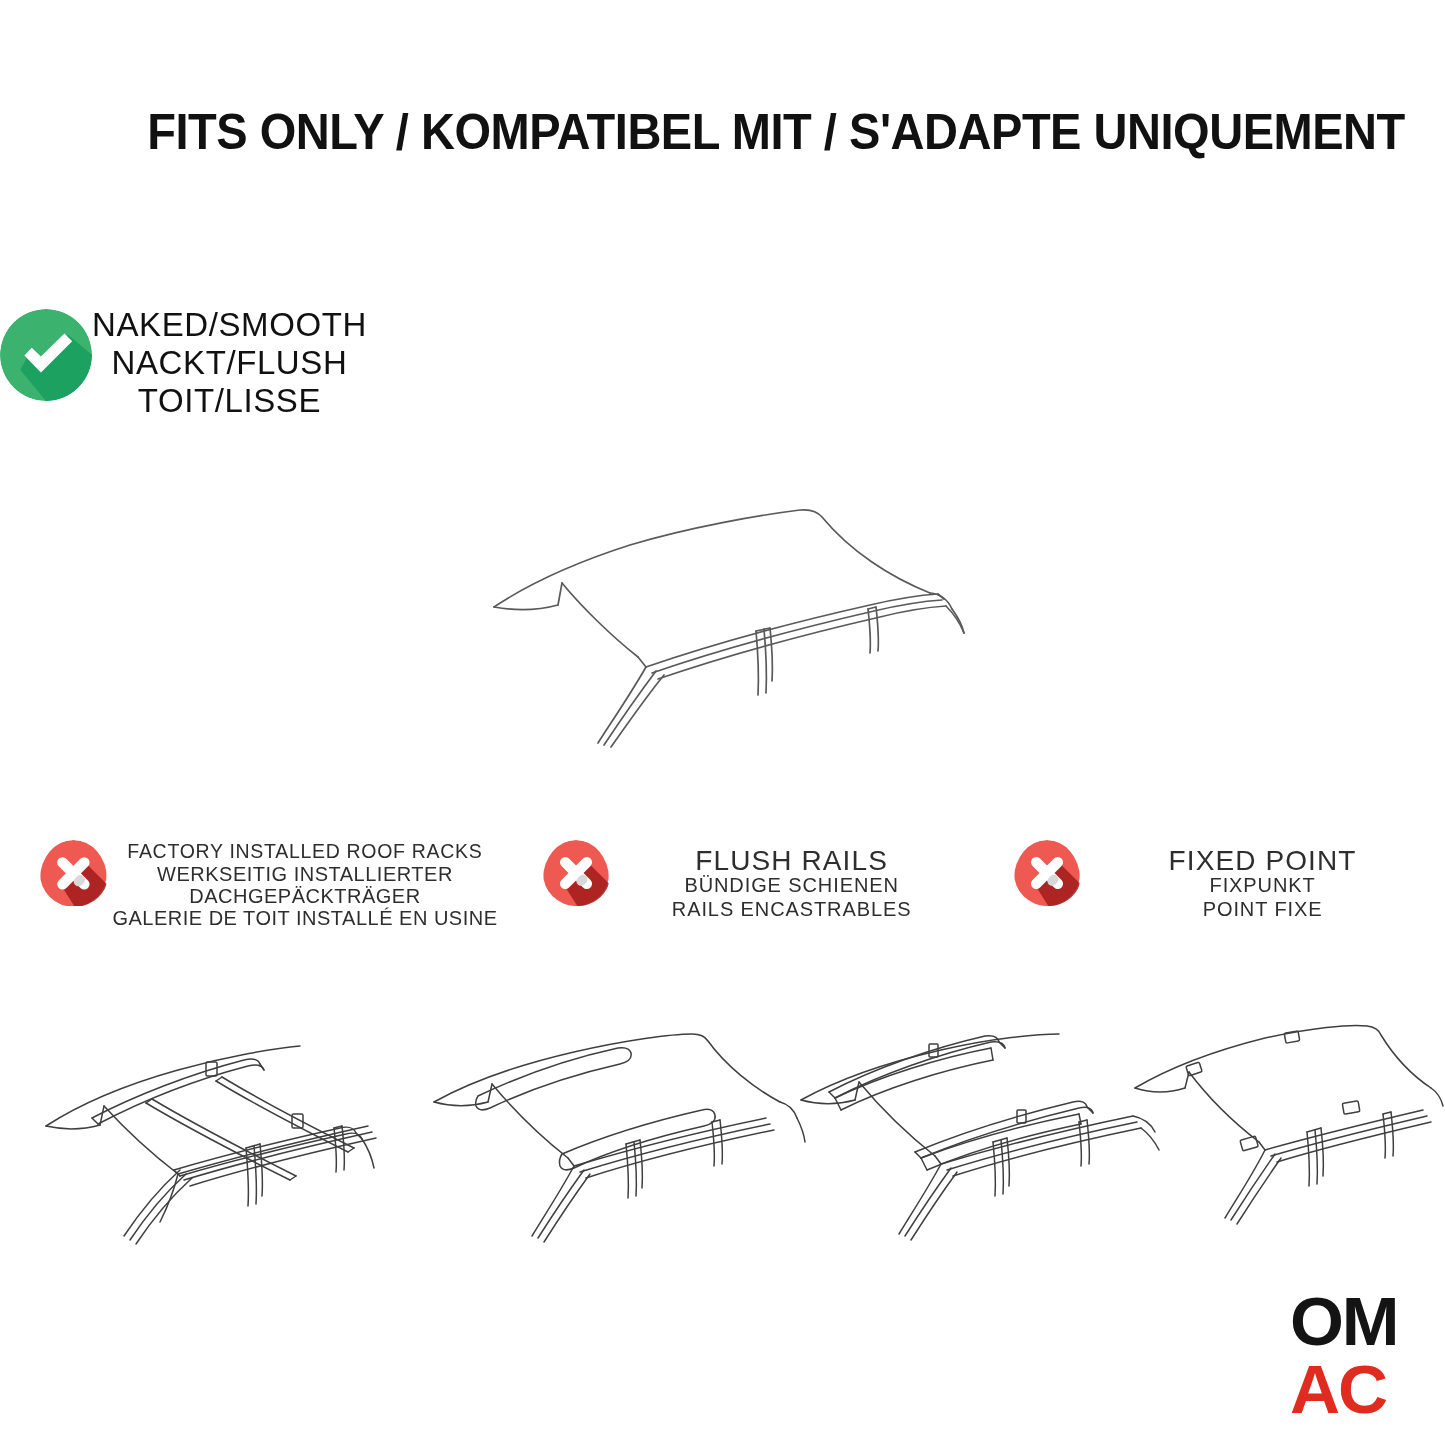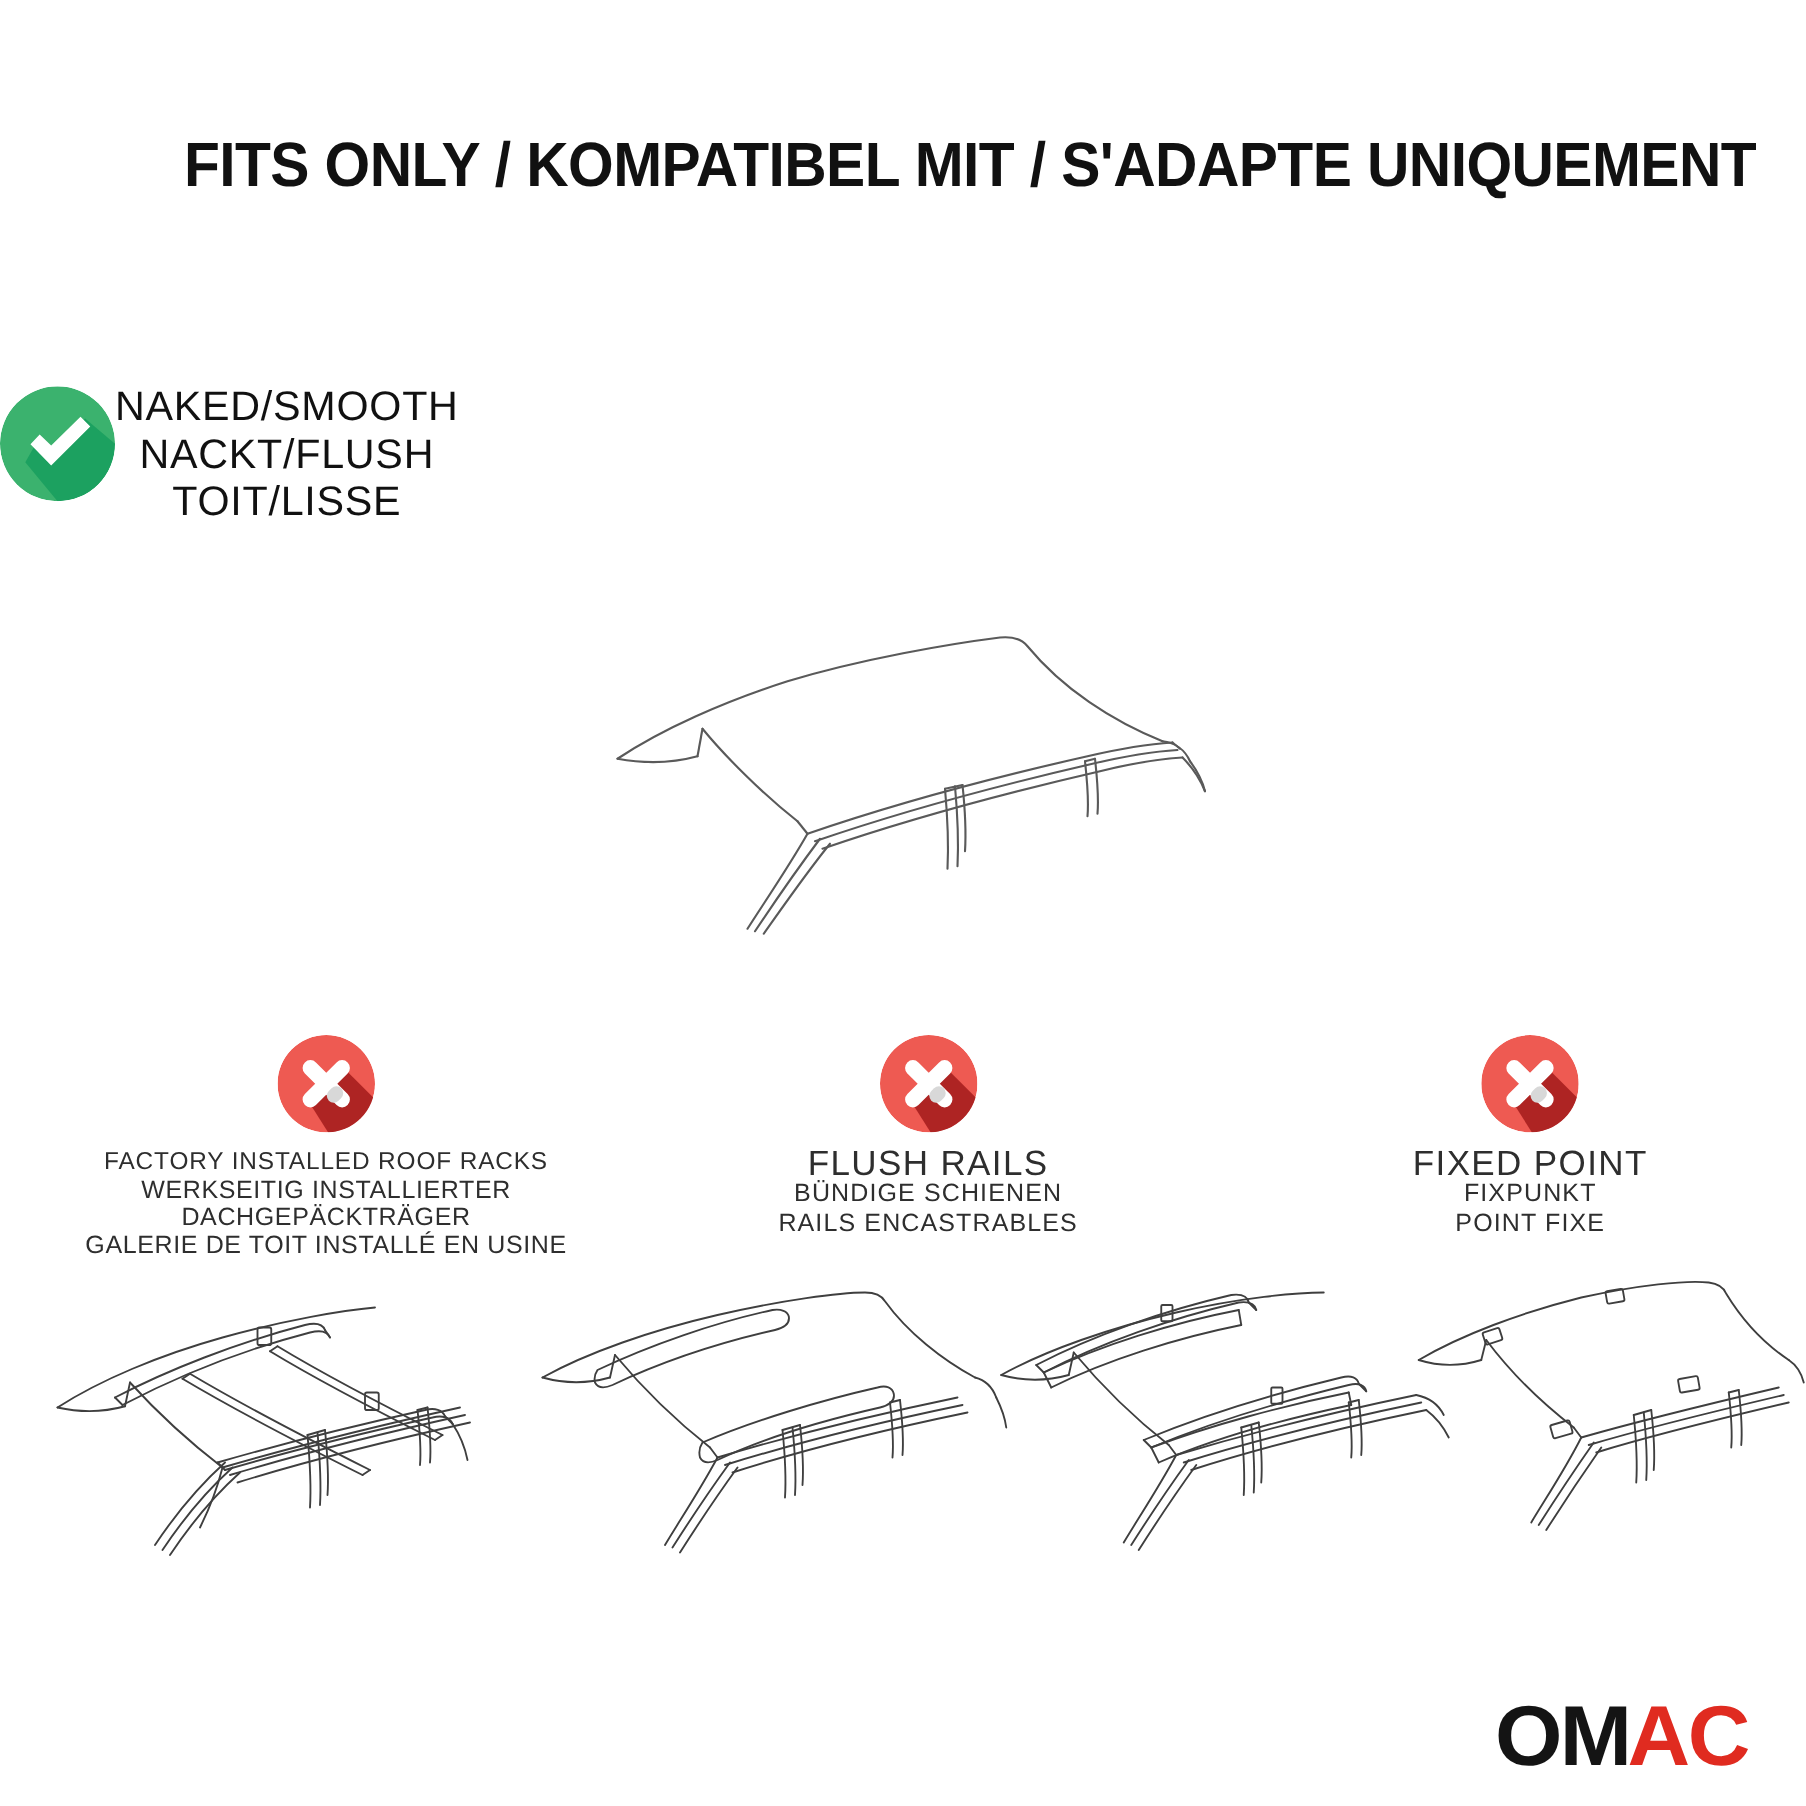--- a/index.html
+++ b/index.html
@@ -83,21 +83,21 @@
   .bad-row {
     position: absolute;
     left: 0;
     top: 828px;
     width: 1445px;
     display: flex;
   }
   .bad-col {
     flex: 1 1 0;
     display: flex;
-    flex-direction: column;
+    flex-direction: row;
     align-items: center;
     padding-left: 40px;
   }
   .badge-bad {
     width: 78px;
     height: 78px;
   }
   .bad-labels {
     margin-top: 12px;
     text-align: center;
@@ -138,20 +138,21 @@
   .roof-s4 { left: 1125px; top: 1022px; width: 320px; }
 
   
   .logo {
     position: absolute;
     right: 48px;
     bottom: 22px;
     display: flex;
     align-items: baseline;
     line-height: 1;
+    flex-direction: column;
   }
   .logo span {
     font-family: "Liberation Sans", sans-serif;
     font-weight: 700;
     font-size: 68px;
     letter-spacing: -2px;
     transform: scaleX(1.02);
   }
   .logo .dark { color: #141414; }
   .logo .accent { color: #E02B20; }

